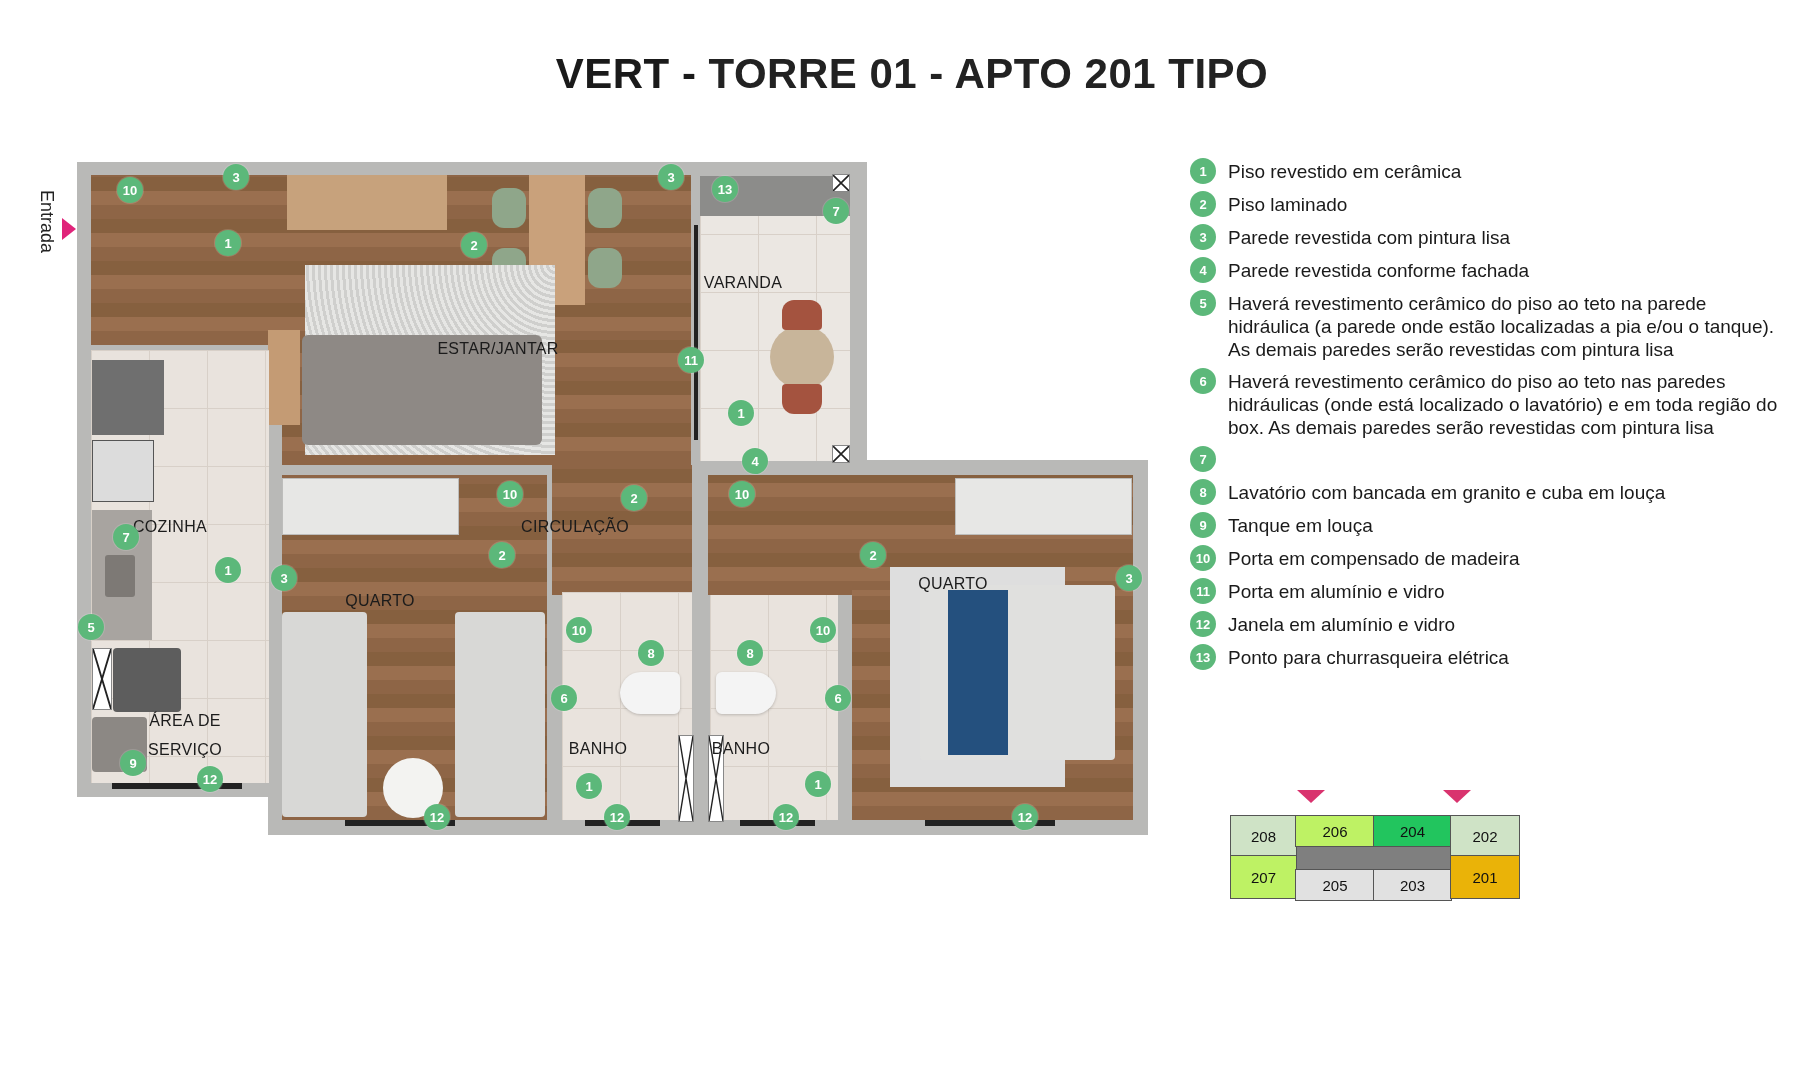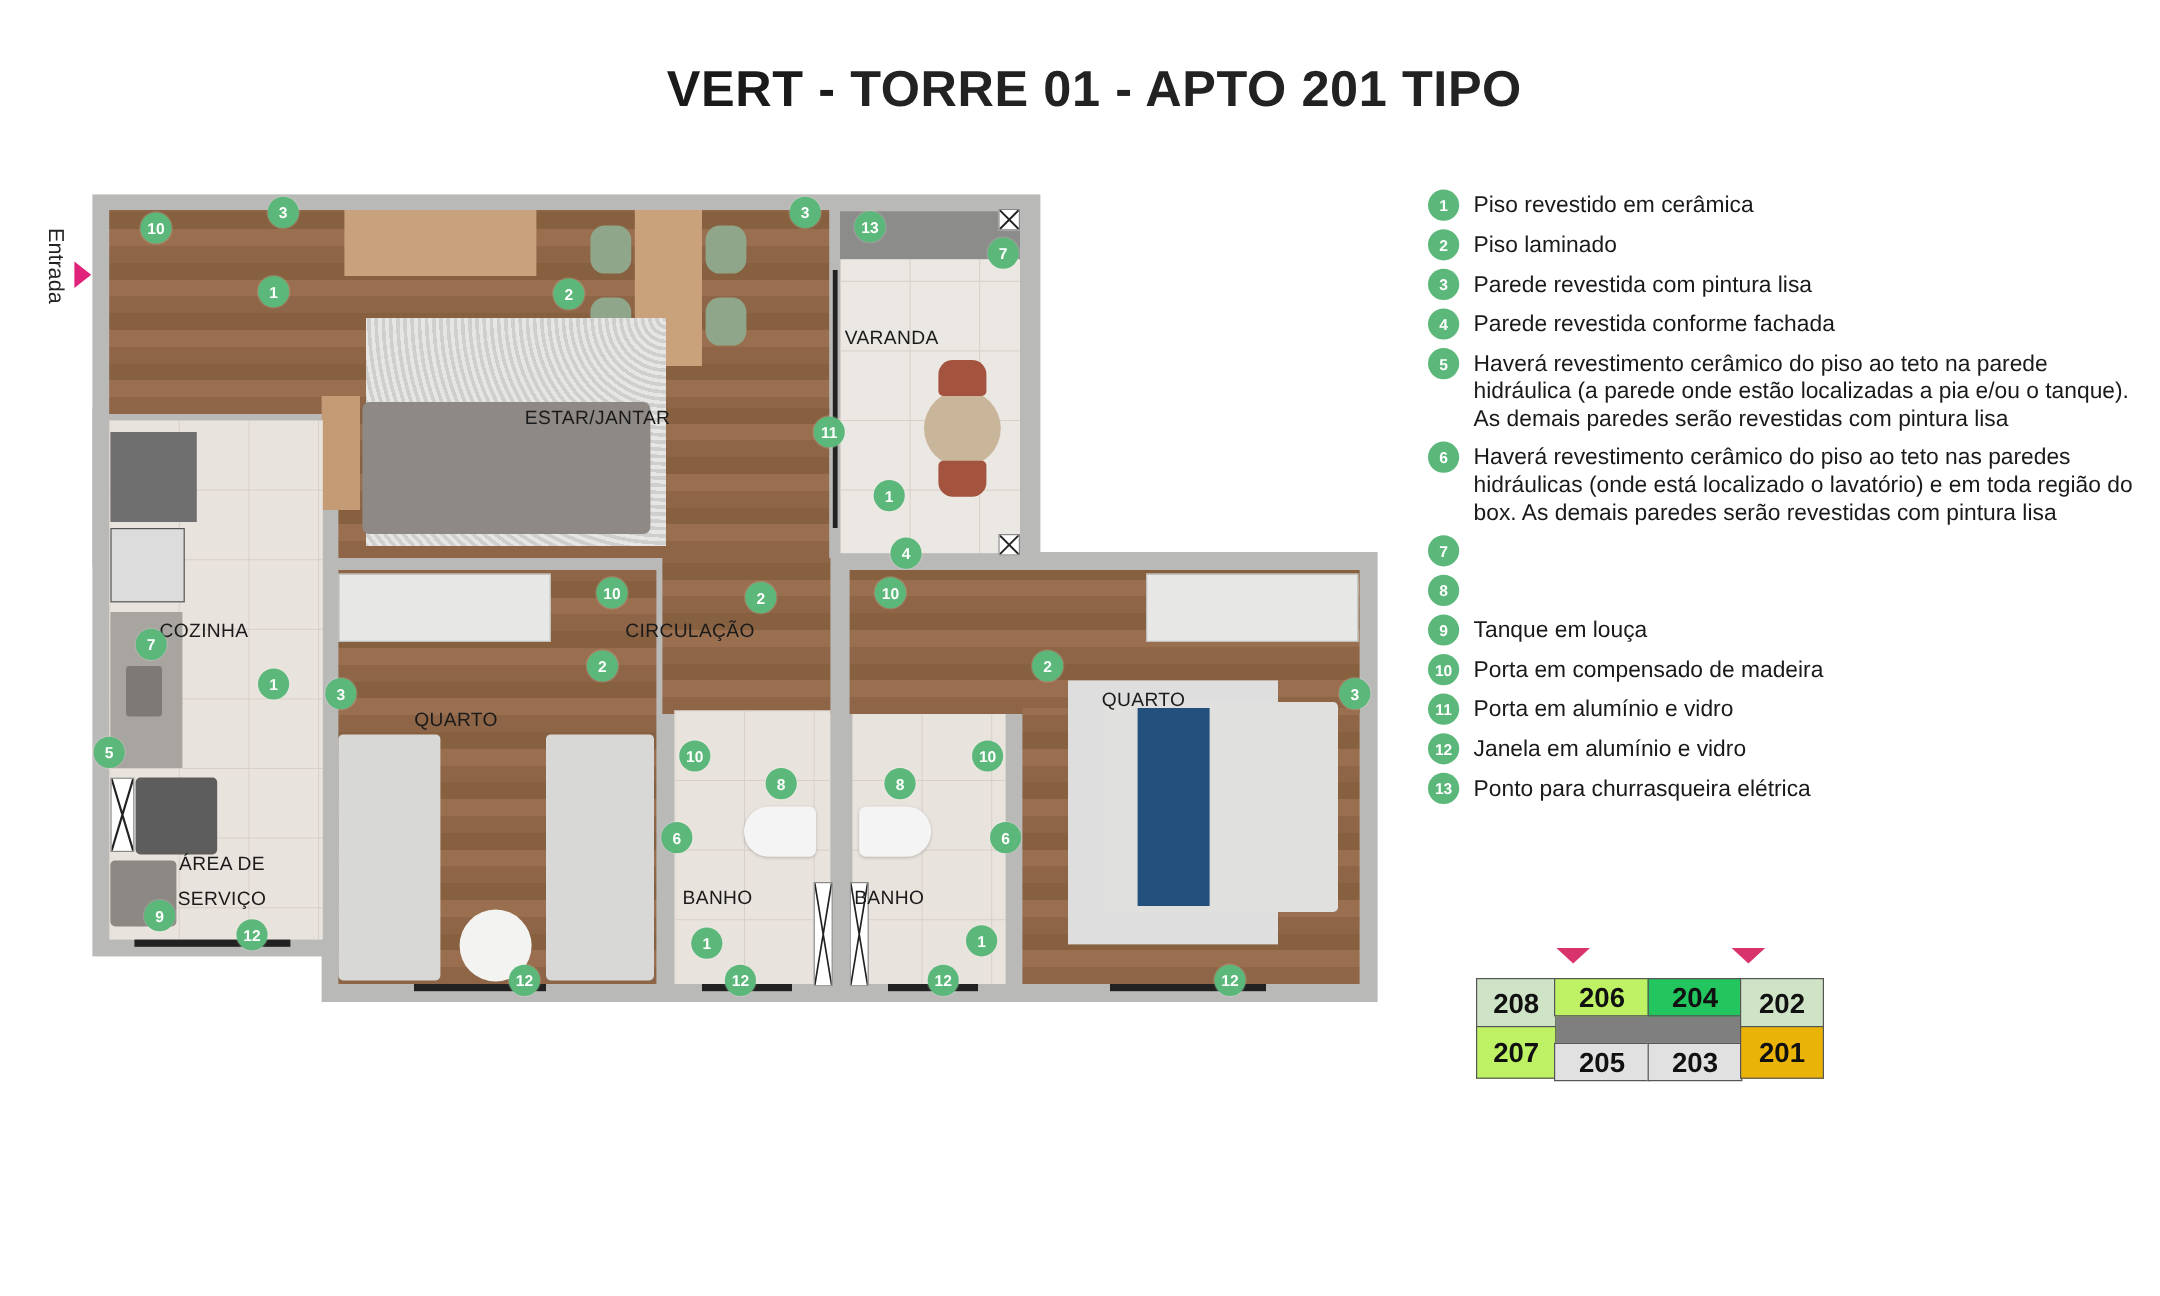--- a/index.html
+++ b/index.html
@@ -21,21 +21,21 @@
   .window{position:absolute;background:#222;}
   .xbox{position:absolute;background:#fff;border:1px solid #888;}
   .xbox svg{width:100%;height:100%;display:block;}
   .entrada{position:absolute;left:36px;top:190px;font-size:18px;writing-mode:vertical-rl;color:#222;}
   .entrada-arrow{position:absolute;left:62px;top:218px;width:0;height:0;border-top:11px solid transparent;border-bottom:11px solid transparent;border-left:14px solid #e0237a;}
   .legend{position:absolute;left:1190px;top:160px;width:590px;}
   .legend-item{display:flex;align-items:flex-start;margin-bottom:9px;}
   .legend-badge{flex:0 0 26px;width:26px;height:26px;border-radius:50%;background:#5cb87a;color:#fff;font-size:13px;font-weight:bold;display:flex;align-items:center;justify-content:center;margin-right:12px;margin-top:-2px;}
   .legend-text{font-size:19px;line-height:23px;color:#1a1a1a;}
   .keyplan{position:absolute;left:1230px;top:790px;width:310px;height:130px;}
-  .kp-unit{position:absolute;border:1px solid #555;font-weight:bold;font-size:23px;color:#111;display:flex;align-items:center;justify-content:center;}
+  .kp-unit{position:absolute;border:1px solid #555;font-weight:normal;font-size:15px;color:#111;display:flex;align-items:center;justify-content:center;}
   .kp-arrow{position:absolute;width:0;height:0;border-left:14px solid transparent;border-right:14px solid transparent;border-top:13px solid #d9336e;}
   .kp-corridor{position:absolute;background:#7f7f7f;border-top:1px solid #555;border-bottom:1px solid #555;}
 </style>
 </head>
 <body>
 
 <div class="title">
   <span class="bold">VERT -</span>
   <span class="light">TORRE 01 - APTO 201 TIPO</span>
 </div>
@@ -199,20 +199,21 @@
       </div>
       <div class="legend-item">
         <div class="legend-badge">6</div>
         <div class="legend-text">Haverá revestimento cerâmico do piso ao teto nas paredes hidráulicas (onde está localizado o lavatório) e em toda região do box. As demais paredes serão revestidas com pintura lisa</div>
       </div>
       <div class="legend-item">
         <div class="legend-badge">7</div>
       </div>
       <div class="legend-item">
         <div class="legend-badge">8</div>
+        <div class="legend-text">Lavatório com bancada em granito e cuba em louça</div>
       </div>
       <div class="legend-item">
         <div class="legend-badge">9</div>
         <div class="legend-text">Tanque em louça</div>
       </div>
       <div class="legend-item">
         <div class="legend-badge">10</div>
         <div class="legend-text">Porta em compensado de madeira</div>
       </div>
       <div class="legend-item">

